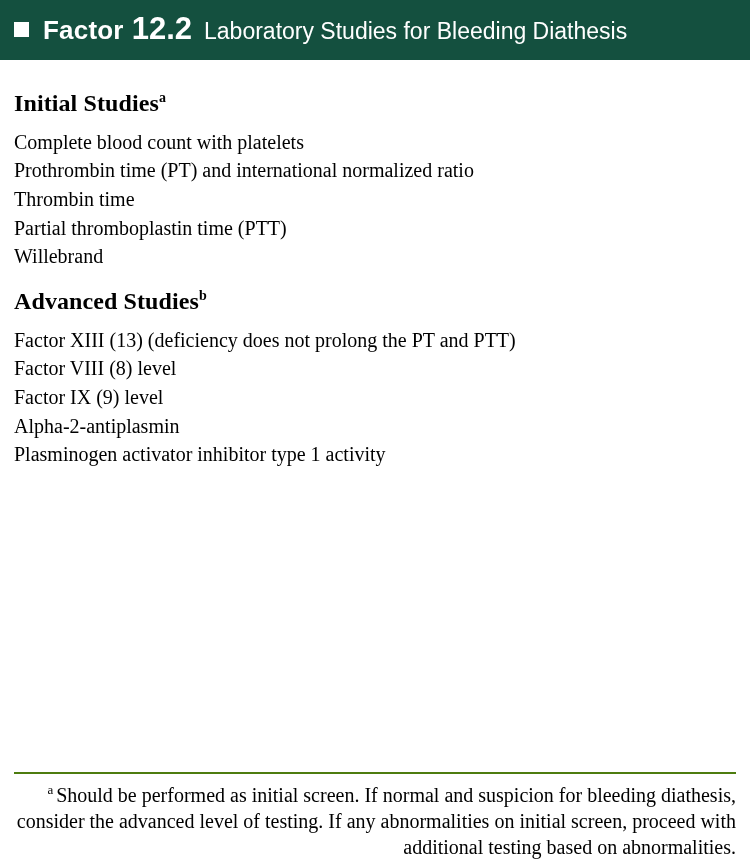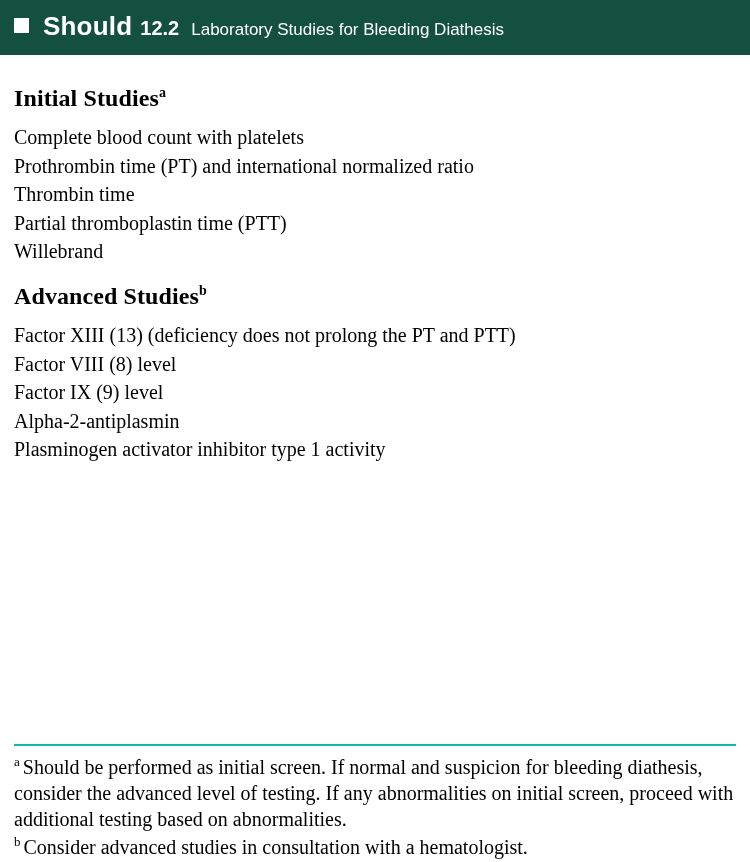--- a/index.html
+++ b/index.html
@@ -43,27 +43,27 @@
   }
   .hdr-label {
     font-family: "Liberation Sans", sans-serif;
     font-weight: bold;
     font-size: 26px;
     letter-spacing: 0.2px;
   }
   .hdr-number {
     font-family: "Liberation Sans", sans-serif;
     font-weight: bold;
-    font-size: 20px;
+    font-size: 31px;
     margin-left: 8px;
   }
   .hdr-title {
     font-family: "Liberation Sans", sans-serif;
     font-weight: normal;
-    font-size: 17px;
+    font-size: 23px;
     margin-left: 12px;
   }
   
   .table-body {
     padding: 14px 14px 0 14px;
     flex: 1 1 auto;
   }
   .section-heading {
     font-weight: bold;
     font-size: 24px;
@@ -87,44 +87,45 @@
     margin: 0 0 2px 0;
     padding-left: 30px;
     text-indent: -30px;
   }
   .item.hang {
     padding-left: 30px;
     text-indent: -30px;
   }
   
   .footnotes {
-    border-top: 2px solid #14b8a6;
+    border-top: 2px solid #4d7c0f;
     margin: 4px 14px 0 14px;
     padding-top: 8px;
+    text-align: right;
   }
   .footnote {
     font-size: 20px;
     line-height: 1.30;
     margin: 0 0 2px 0;
   }
   .footnote sup {
     font-size: 13px;
     vertical-align: super;
     line-height: 0;
     margin-right: 3px;
   }
 </style>
 </head>
 <body>
 
 <div class="table-card">
 
   <div class="table-header">
     <div class="hdr-line">
-      <span class="hdr-bullet"></span><span class="hdr-label">Should</span><span class="hdr-number">12.2</span><span class="hdr-title">Laboratory Studies for Bleeding Diathesis</span>
+      <span class="hdr-bullet"></span><span class="hdr-label">Factor</span><span class="hdr-number">12.2</span><span class="hdr-title">Laboratory Studies for Bleeding Diathesis</span>
     </div>
   </div>
 
   <div class="table-body">
 
     <div class="section">
       <div class="section-heading"><span>Initial Studies</span><sup>a</sup></div>
       <ul class="item-list">
         <li class="item">Complete blood count with platelets</li>
         <li class="item">Prothrombin time (PT) and international normalized ratio</li>
@@ -142,16 +143,15 @@
         <li class="item">Factor IX (9) level</li>
         <li class="item">Alpha-2-antiplasmin</li>
         <li class="item">Plasminogen activator inhibitor type 1 activity</li>
       </ul>
     </div>
 
   </div>
 
   <div class="footnotes">
     <p class="footnote"><sup>a</sup><span>Should be performed as initial screen. If normal and suspicion for bleeding diathesis, consider the advanced level of testing. If any abnormalities on initial screen, proceed with additional testing based on abnormalities.</span></p>
-    <p class="footnote"><sup>b</sup><span>Consider advanced studies in consultation with a hematologist.</span></p>
   </div>
 
 </div>
 
 </body></html>

